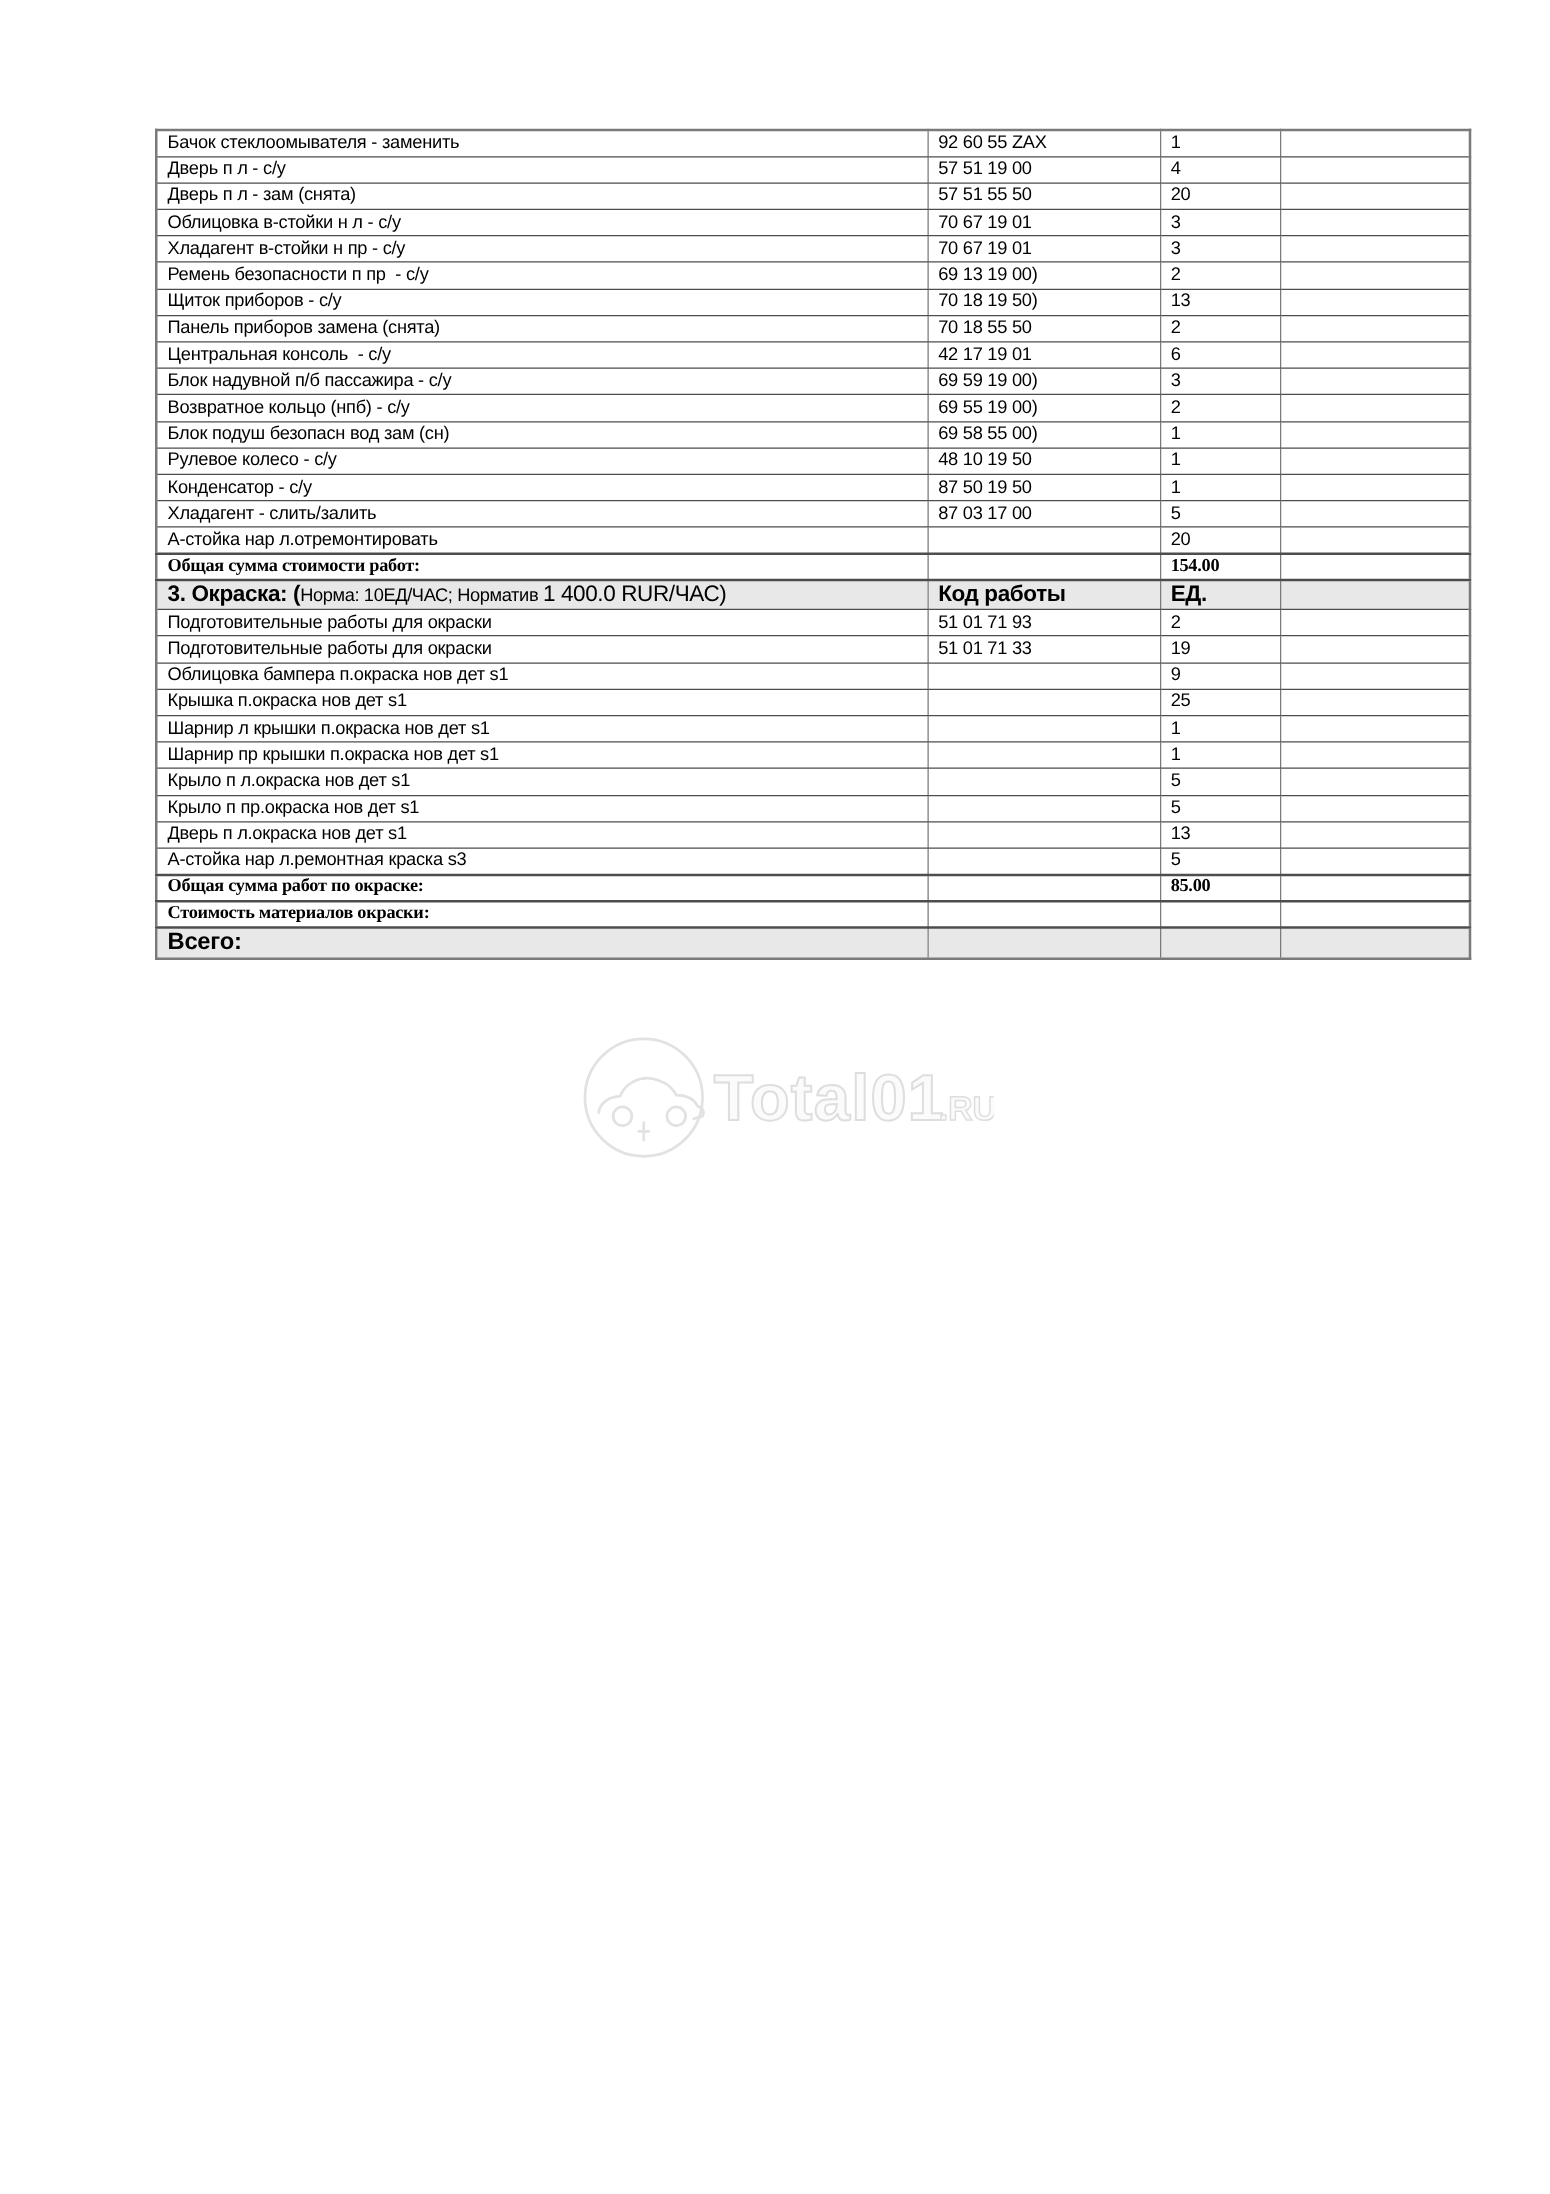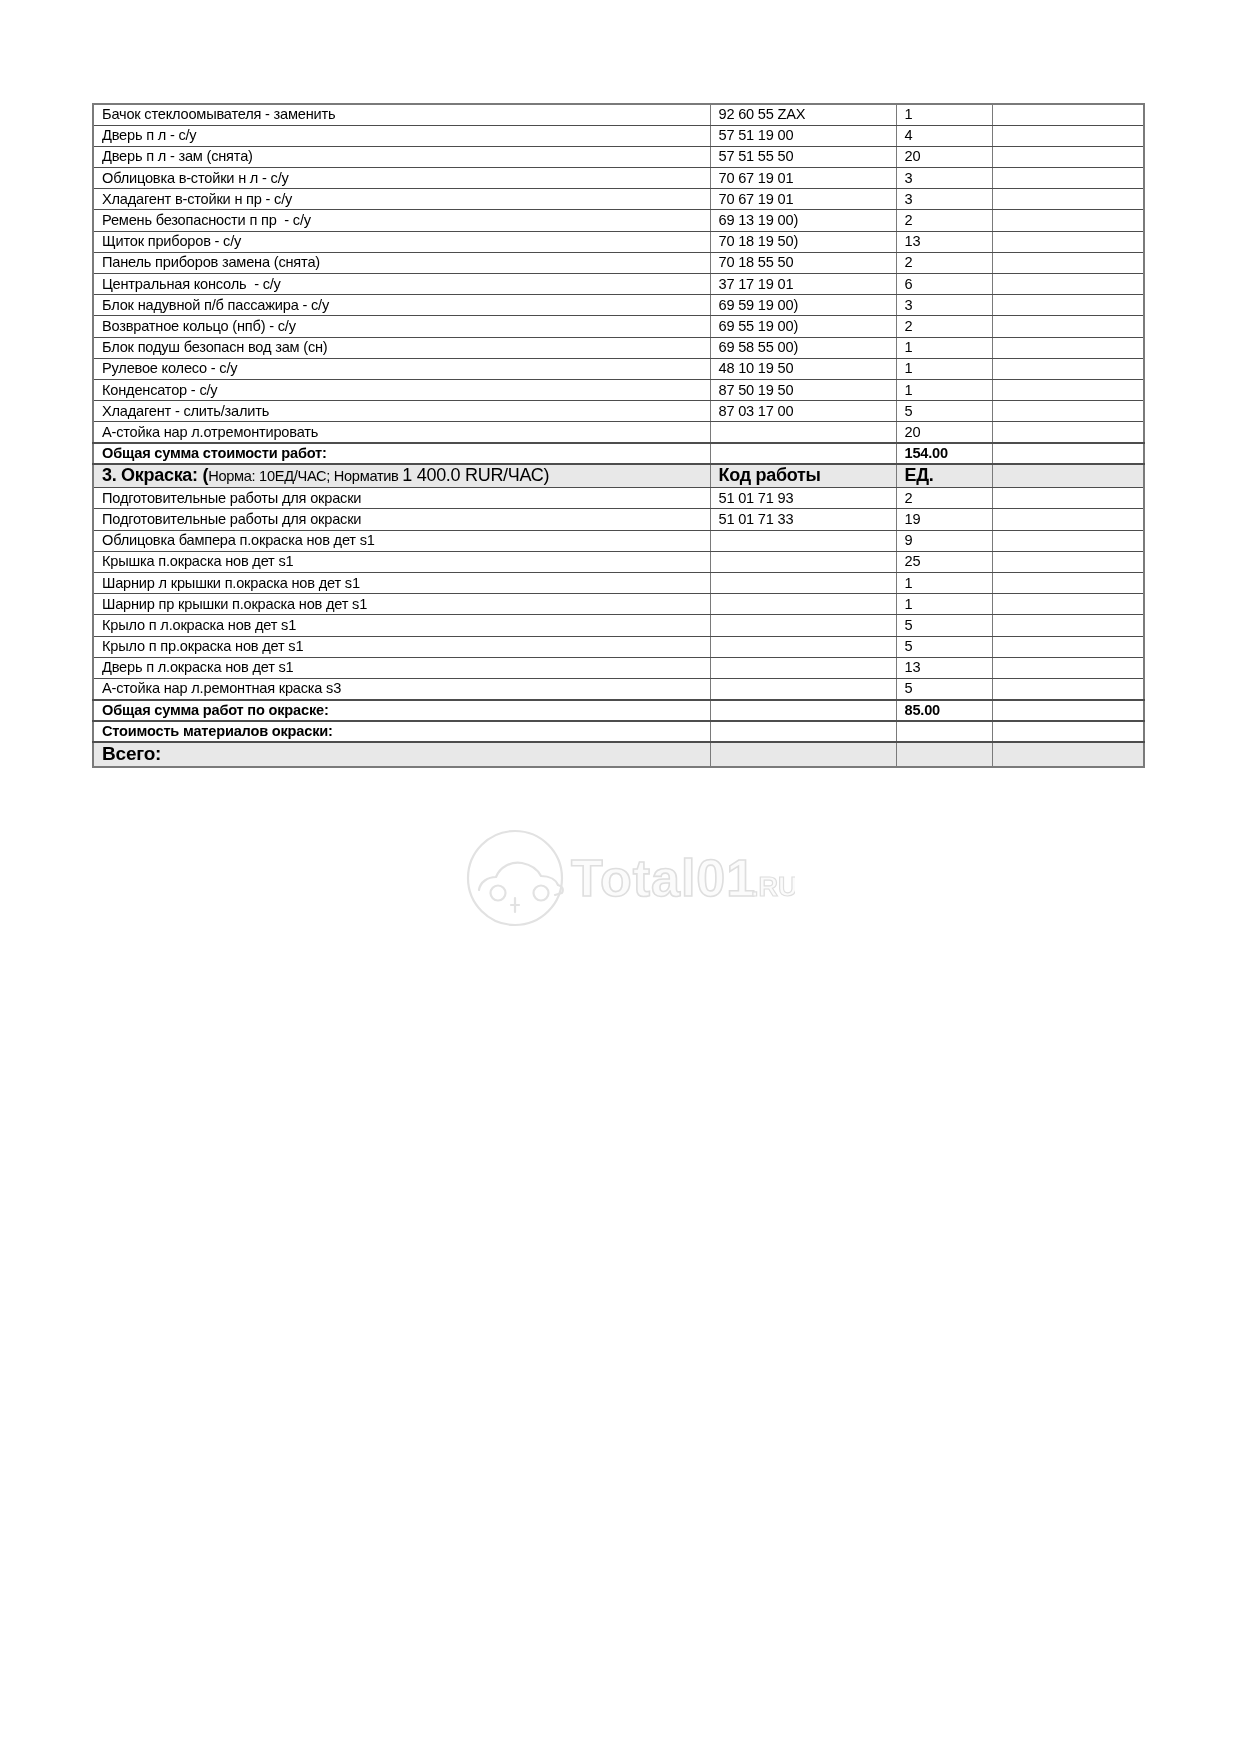--- a/index.html
+++ b/index.html
@@ -8,42 +8,42 @@
     height: 1755px;
     background: #ffffff;
     position: relative;
     font-family: "Liberation Sans", "DejaVu Sans", sans-serif;
     color: #000;
   }
 
   
   table.estimate {
     position: absolute;
-    left: 92px;
+    left: 124px;
     top: 103px;
     width: 1051px;
     border-collapse: collapse;
     table-layout: fixed;
     border: 2px solid #7a7a7a;
   }
   table.estimate td {
     border-right: 1px solid #7a7a7a;
     border-bottom: 1px solid #4d4d4d;
     font-size: 14.6px;
     letter-spacing: -0.2px;
     padding: 0 4px 1px 8px;
     vertical-align: middle;
     overflow: hidden;
     white-space: pre;
   }
   table.estimate tr { height: 21.2px; }
   td.c2, td.c3 { padding-left: 7px; }
   td.c4 { border-right: none; }
 
-  tr.total-row td { font-weight: bold; }
+  tr.total-row td { font-weight: bold; font-family: Liberation Serif, serif; }
   tr.total-row { border-top: 2px solid #4d4d4d; }
 
   tr.section-row {
     height: 26.5px;
     background: #e8e8e8;
     border-top: 2px solid #4d4d4d;
   }
   tr.section-row td { font-weight: bold; font-size: 18px; letter-spacing: -0.3px; margin-top: 36px; }
   .sec-bold   { font-weight: bold;  font-size: 18px; }
   .sec-norm   { font-weight: normal; font-size: 14.6px; }
@@ -130,21 +130,21 @@
 
   <tr>
     <td class="c1">Панель приборов замена (снята)</td>
     <td class="c2">70 18 55 50</td>
     <td class="c3">2</td>
     <td class="c4"></td>
   </tr>
 
   <tr>
     <td class="c1">Центральная консоль  - с/у</td>
-    <td class="c2">37 17 19 01</td>
+    <td class="c2">42 17 19 01</td>
     <td class="c3">6</td>
     <td class="c4"></td>
   </tr>
 
   <tr>
     <td class="c1">Блок надувной п/б пассажира - с/у</td>
     <td class="c2">69 59 19 00)</td>
     <td class="c3">3</td>
     <td class="c4"></td>
   </tr>

